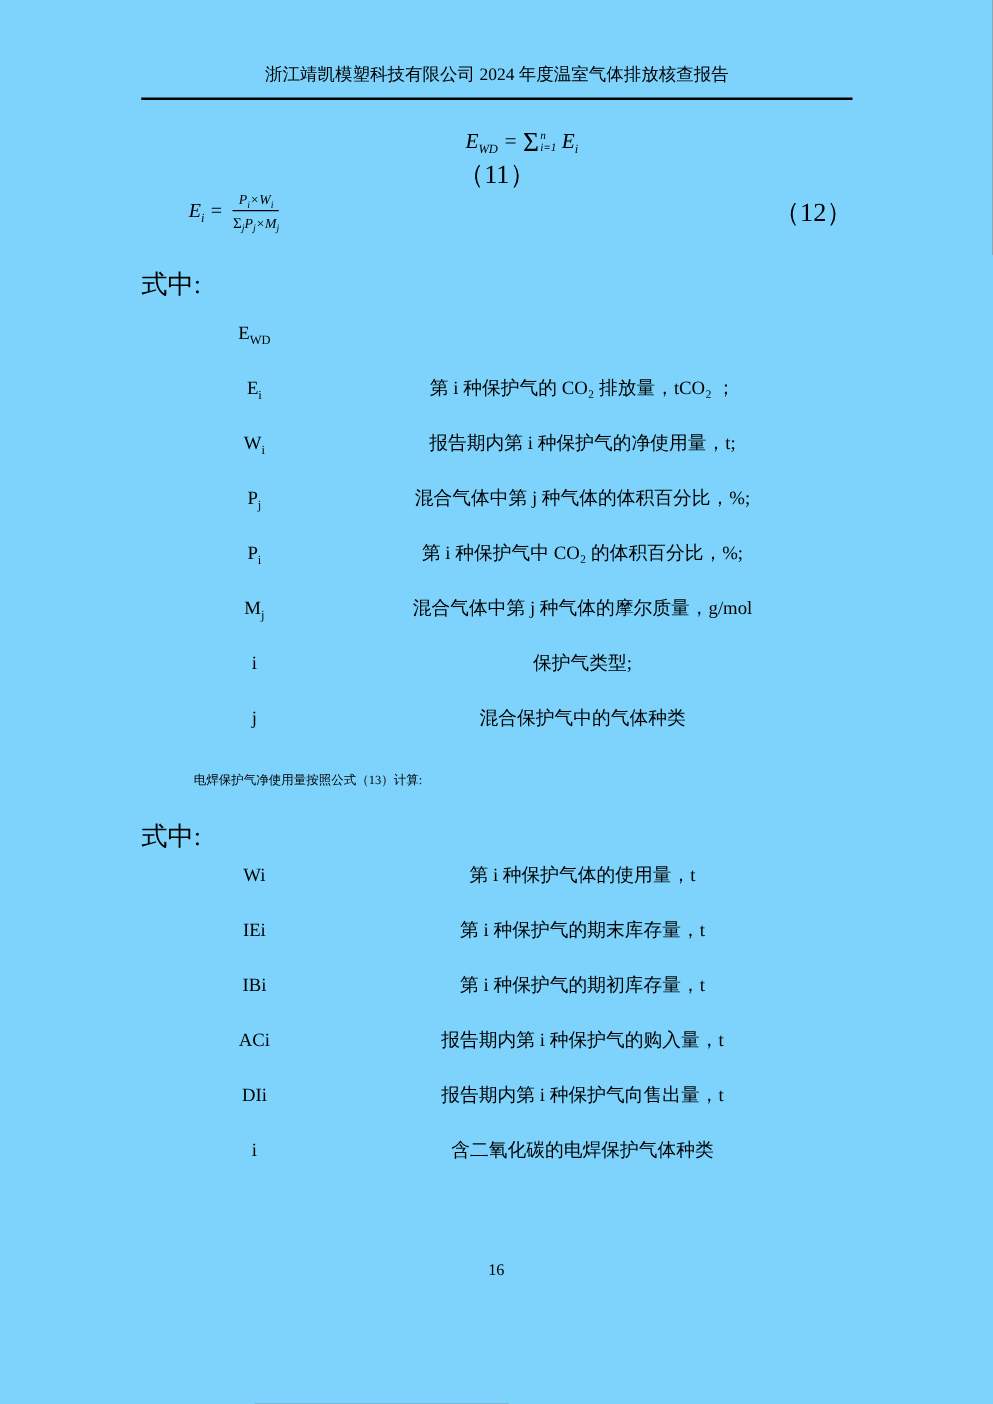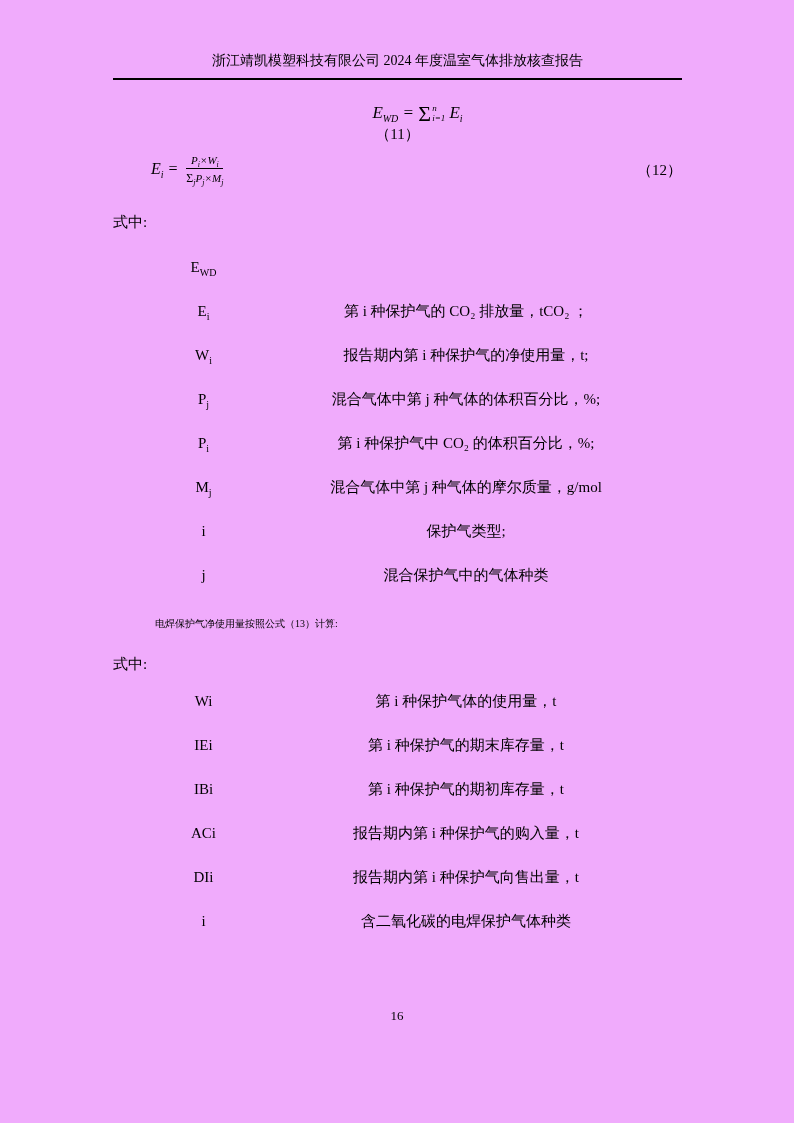--- a/index.html
+++ b/index.html
@@ -1,21 +1,21 @@
 <!DOCTYPE html>
 <html><head>
 <meta charset="utf-8">
 <style>
   html, body { margin: 0; padding: 0; background: #888; }
   .page {
     position: relative;
     width: 794px;
     height: 1123px;
     margin: 0 auto;
-    background: #f0abfc;
+    background: #7dd3fc;
     color: #000000;
     font-family: "Liberation Serif", "DejaVu Serif", serif;
     overflow: hidden;
   }
   .header {
     position: absolute;
     top: 50px;
     left: 113px;
     width: 569px;
     text-align: center;
@@ -30,21 +30,21 @@
     left: 113px;
     width: 569px;
   }
   .formula-row {
     display: flex;
     justify-content: space-between;
     align-items: center;
   }
   .formula-row .eq-number {
     font-style: normal;
-    font-size: 15px;
+    font-size: 21px;
     flex: none;
   }
   .math {
     font-style: italic;
     font-size: 17px;
   }
   .math sub {
     font-size: 10px;
     line-height: 0;
   }
@@ -68,21 +68,21 @@
     flex-direction: column;
     vertical-align: middle;
     text-align: center;
     font-size: 11px;
     margin-left: 4px;
   }
   .frac sub { font-size: 8px; }
   .frac .num { padding: 0 4px 2px 4px; border-bottom: 1px solid #000; }
   .frac .den { padding-top: 2px; }
   .frac .sigma-small { font-style: normal; font-size: 12px; }
-  .where { font-size: 15px; margin-top: 22px; height: 20px; }
+  .where { font-size: 21px; margin-top: 22px; height: 20px; }
   .where-2 { margin-top: 14px; height: 20px; }
   .def-list-1 { margin-top: 24px; }
   .def-list-2 { margin-top: 16px; }
   .def-row {
     display: flex;
     align-items: flex-start;
     padding-left: 44px;
     height: 44px;
     box-sizing: border-box;
     font-size: 15px;

